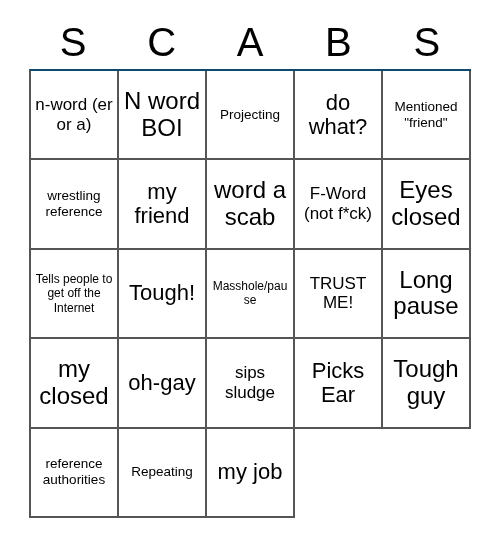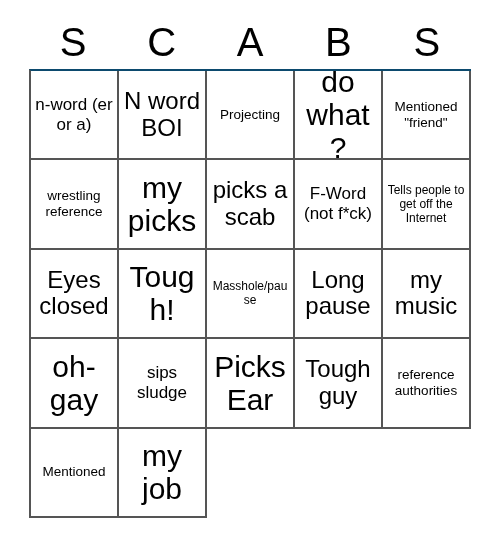--- a/index.html
+++ b/index.html
@@ -62,21 +62,21 @@
     display: block;
     width: 100%;
     line-height: 1.14;
     word-wrap: break-word;
   }
   
   .fs-xs .cell-text { font-size: 12px; line-height: 1.2; }
   .fs-sm .cell-text { font-size: 13.5px; line-height: 1.2; }
   .fs-md .cell-text { font-size: 17px; line-height: 1.16; }
   .fs-lg .cell-text { font-size: 24px; line-height: 1.12; }
-  .fs-xl .cell-text { font-size: 30px; line-height: 1.1; }
+  .fs-xl .cell-text { font-size: 22px; line-height: 1.1; }
 </style>
 </head>
 <body>
 
 <div id="card">
 
   <div id="header-row">
     <div class="header-cell">S</div>
     <div class="header-cell">C</div>
     <div class="header-cell">A</div>
@@ -98,65 +98,68 @@
         <span class="cell-text">do what?</span>
       </div>
 
     <div class="cell fs-sm">
         <span class="cell-text">Mentioned "friend"</span>
       </div>
     <div class="cell fs-sm">
         <span class="cell-text">wrestling reference</span>
       </div>
     <div class="cell fs-xl">
-        <span class="cell-text">my picks</span>
+        <span class="cell-text">my friend</span>
       </div>
     <div class="cell fs-lg">
-        <span class="cell-text">picks a scab</span>
+        <span class="cell-text">word a scab</span>
       </div>
     <div class="cell fs-md">
         <span class="cell-text">F-Word (not f*ck)</span>
       </div>
 
+    <div class="cell fs-lg">
+        <span class="cell-text">Eyes closed</span>
+      </div>
     <div class="cell fs-xs">
         <span class="cell-text">Tells people to get off the Internet</span>
-      </div>
-    <div class="cell fs-lg">
-        <span class="cell-text">Eyes closed</span>
       </div>
     <div class="cell fs-xl">
         <span class="cell-text">Tough!</span>
       </div>
     <div class="cell fs-xs">
         <span class="cell-text">Masshole/pause</span>
       </div>
+    <div class="cell fs-md">
+        <span class="cell-text">TRUST ME!</span>
+      </div>
 
     <div class="cell fs-lg">
         <span class="cell-text">Long pause</span>
       </div>
     <div class="cell fs-lg">
-        <span class="cell-text">my music</span>
+        <span class="cell-text">my closed</span>
       </div>
     <div class="cell fs-xl">
         <span class="cell-text">oh-gay</span>
       </div>
     <div class="cell fs-md">
         <span class="cell-text">sips sludge</span>
       </div>
     <div class="cell fs-xl">
         <span class="cell-text">Picks Ear</span>
       </div>
 
     <div class="cell fs-lg">
         <span class="cell-text">Tough guy</span>
       </div>
     <div class="cell fs-sm">
         <span class="cell-text">reference authorities</span>
       </div>
     <div class="cell fs-sm">
-        <span class="cell-text">Mentioned</span>
+        <span class="cell-text">Repeating</span>
       </div>
     <div class="cell fs-xl">
         <span class="cell-text">my job</span>
       </div>
   </div>
 
 </div>
 
 </body></html>

